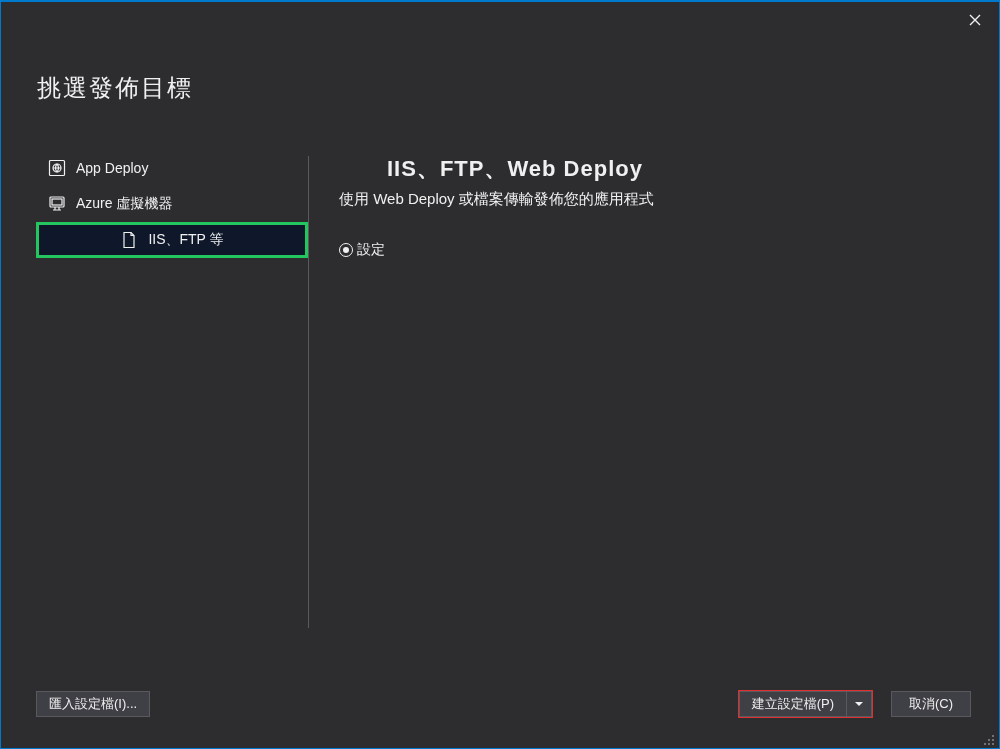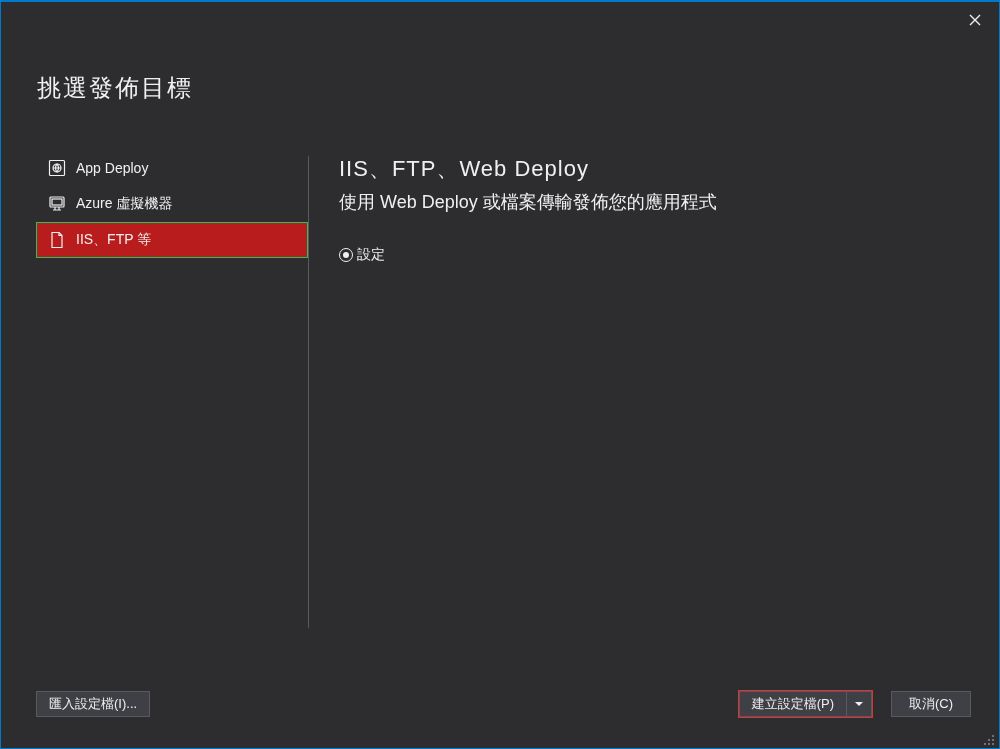--- a/index.html
+++ b/index.html
@@ -43,44 +43,46 @@
     display: flex;
     align-items: center;
     padding: 0 11px;
     gap: 10px;
     color: #f0f0f0;
     font-size: 14px;
     cursor: pointer;
     border: 1px solid transparent;
   }
   .sb-item.selected {
-    background: #b91c1c;
-    border: 1px solid #22c55e;
+    background: #0f172a;
+    border: 3px solid #22c55e;
+    justify-content: center;
   }
   .sb-icon {
     width: 18px; height: 18px;
     display: flex; align-items: center; justify-content: center;
   }
   .sb-icon svg { width: 18px; height: 18px; stroke: #f0f0f0; fill: none; stroke-width: 1.2; }
   .divider {
     width: 1px;
     background: #5a5a5e;
     margin: 6px 0 0 0;
   }
   .detail {
     flex: 1;
     padding: 4px 0 0 30px;
   }
   .detail-title {
     font-size: 22px;
-    font-weight: 400;
+    font-weight: 700;
     letter-spacing: 1px;
+    margin-left: 48px;
   }
   .detail-sub {
-    font-size: 18px;
+    font-size: 15px;
     color: #f0f0f0;
     margin-top: 6px;
   }
   .radio-row {
     display: flex;
     align-items: center;
     gap: 4px;
     margin-top: 32px;
     cursor: pointer;
     font-size: 14px;

